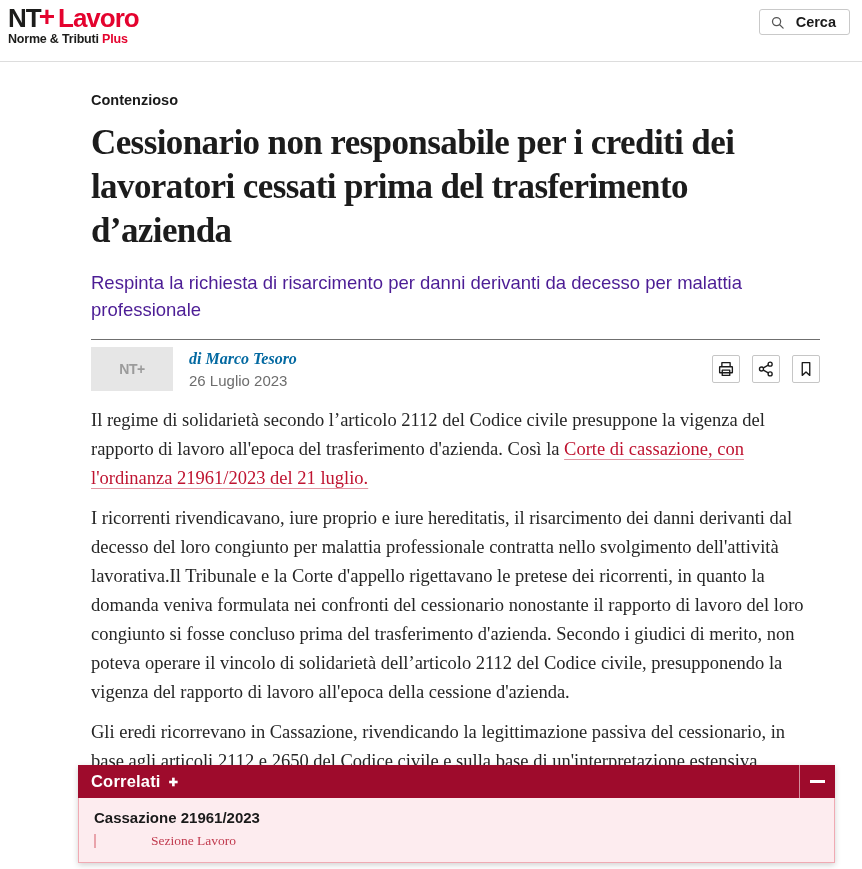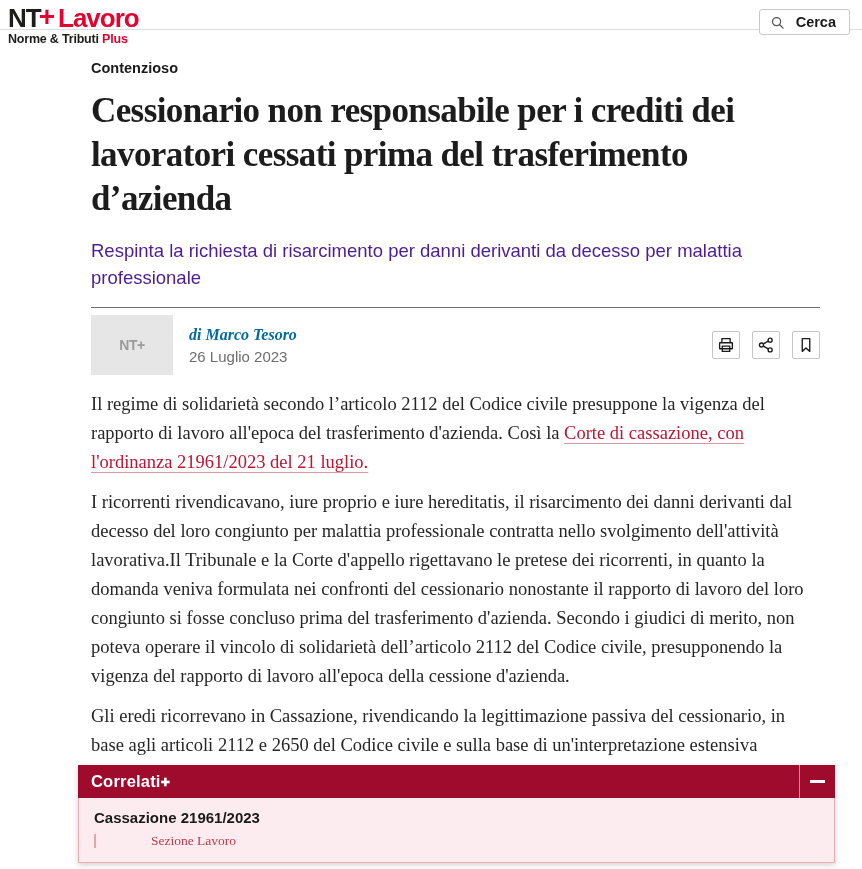--- a/index.html
+++ b/index.html
@@ -10,21 +10,21 @@
     font-family: "Liberation Sans", sans-serif;
     position: relative;
     overflow: hidden;
     color: #1a1a1a;
   }
 
   
   .site-header {
     display: flex; justify-content: space-between; align-items: flex-start;
     padding: 5px 8px 0 8px;
-    height: 30px;
+    height: 62px;
     border-bottom: 1px solid #ddd;
     background: #fff;
   }
   .logo { line-height: 1; cursor: pointer; }
   .logo-line1 { font-size: 26px; font-weight: 800; letter-spacing: -1px; display: flex; align-items: center; }
   .logo-nt { color: #1d1d1b; }
   .logo-plus { color: #e4032e; font-size: 28px; font-weight: 800; margin: -3px 1px 0 -2px; }
   .logo-name { color: #e4032e; margin-left: 3px; }
   .logo-line2 { font-size: 12.5px; font-weight: 700; color: #1d1d1b; margin-top: 2px; letter-spacing: -0.2px; }
   .logo-line2 .plus-word { color: #e4032e; }
@@ -53,21 +53,21 @@
 
   .subtitle {
     font-size: 18.5px; line-height: 27px;
     color: #4c1d95; margin: 12px 0 16px 0;
   }
 
   .author-rule { border: none; border-top: 1px solid #6f6f6f; margin: 0; }
 
   .author-row { display: flex; align-items: center; padding: 7px 0 15px 0; }
   .avatar {
-    width: 82px; height: 60px; background: #e6e6e6;
+    width: 82px; height: 44px; background: #e6e6e6;
     display: flex; align-items: center; justify-content: center;
     color: #9b9b9b; font-weight: 800; font-size: 14px; letter-spacing: -0.5px;
   }
   .author-meta { margin-left: 16px; }
   .byline {
     font-family: "Liberation Serif", serif; font-style: italic; font-weight: 700;
     font-size: 16px; color: #0369a1;
   }
   .date { font-size: 15px; color: #6d6d6d; margin-top: 4px; }
 
@@ -98,21 +98,21 @@
   
   .correlati {
     position: fixed; left: 78px; bottom: 6px; width: 757px; z-index: 20;
     box-shadow: 0 2px 6px rgba(0,0,0,0.18);
   }
   .correlati-header {
     background: #9e0b2c; color: #fff;
     display: flex; align-items: stretch; height: 33px;
   }
   .correlati-title {
-    display: flex; align-items: center; gap: 0;
+    display: flex; align-items: center; gap: 8px;
     padding-left: 13px; font-size: 16.5px; font-weight: 800; letter-spacing: 0.2px;
   }
   .correlati-plus { font-size: 11px; line-height: 1; margin-top: 1px; }
   .correlati-min {
     margin-left: auto; width: 36px;
     border-left: 1px solid rgba(255,255,255,0.55);
     display: flex; align-items: center; justify-content: center;
     background: transparent; cursor: pointer; border-top: none; border-right: none; border-bottom: none;
     padding: 0;
   }

